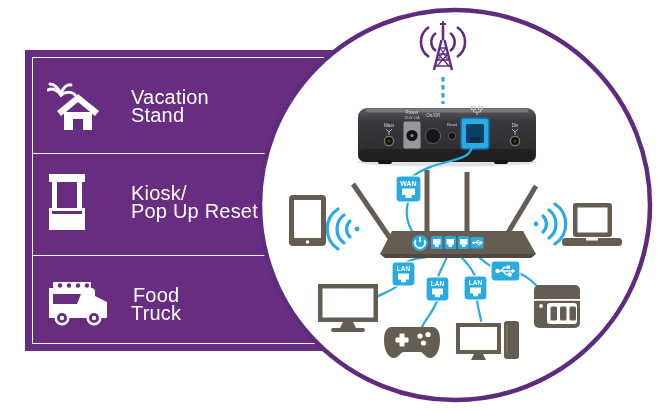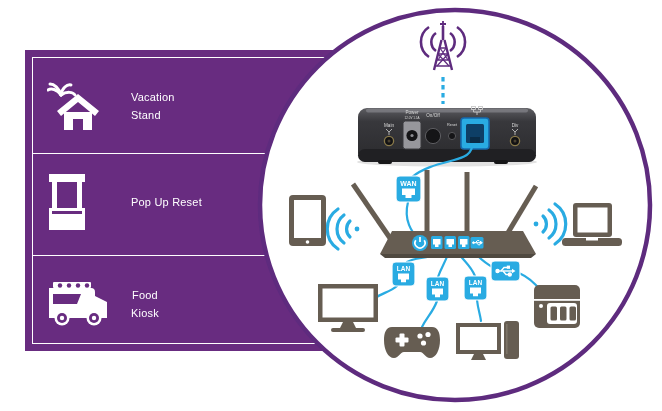--- a/index.html
+++ b/index.html
@@ -17,21 +17,21 @@
     position:absolute;left:7px;top:7px;bottom:7px;right:-2px;
     border:1px solid #ffffff;border-right:none;
   }
   .uc-row{position:absolute;left:0;right:0;}
   .uc-row.r1{top:0;height:95px;}
   .uc-row.r2{top:95px;height:96px;border-top:1.5px solid #fff;}
   .uc-row.r3{top:197px;height:96px;border-top:1.5px solid #fff;text-align:center;}
   .uc-icon{position:absolute;left:14px;top:50%;transform:translateY(-50%);}
   .uc-label{
     position:absolute;left:98px;top:50%;transform:translateY(-50%);
-    color:#fff;font-size:11px;line-height:18px;letter-spacing:.2px;font-weight:400;
+    color:#fff;font-size:20px;line-height:18px;letter-spacing:.2px;font-weight:400;
   }
   
   svg.diagram{position:absolute;left:0;top:0;}
   .wanlan-text{font-family:"Liberation Sans",sans-serif;font-weight:bold;fill:#fff;}
   .modem-label{font-family:"Liberation Sans",sans-serif;fill:#d8d8d8;}
 </style>
 </head>
 <body>
 
 <div class="stage">
@@ -63,20 +63,21 @@
         <svg class="uc-icon" width="40" height="56" viewBox="0 0 40 56">
           <g fill="#fff">
             <rect x="2" y="0" width="36" height="8"></rect>
             <rect x="5" y="8" width="5" height="28"></rect>
             <rect x="30" y="8" width="5" height="28"></rect>
             <rect x="2" y="34" width="36" height="22"></rect>
             <rect x="5" y="37" width="30" height="3" fill="#682c80"></rect>
           </g>
         </svg>
         <div class="uc-label">
+          <div>Kiosk/</div>
           <div>Pop Up Reset</div>
         </div>
       </div>
 
       <div class="uc-row r3">
         <svg class="uc-icon" width="64" height="44" viewBox="0 0 64 44">
           <g fill="#fff">
             <path d="M2,6 H44 A4,4 0 0 1 48,10 V14 L60,20 V36 H2 Z"></path>
             <rect x="6" y="0" width="38" height="6" rx="1"></rect>
             <g fill="#682c80">
@@ -91,21 +92,21 @@
             <g fill="#682c80">
               <circle cx="15" cy="36" r="5"></circle>
                 <circle cx="47" cy="36" r="5"></circle>
             </g>
             <circle cx="15" cy="36" r="2.2"></circle>
             <circle cx="47" cy="36" r="2.2"></circle>
           </g>
         </svg>
         <div class="uc-label">
           <div>Food</div>
-          <div>Kiosk</div>
+          <div>Truck</div>
         </div>
       </div>
 
     </div>
   </div>
 
   <svg class="diagram" width="662" height="411" viewBox="0 0 662 411">
 
     <circle cx="455" cy="205" r="195" fill="#ffffff" stroke="#5e2b7e" stroke-width="4.5"></circle>
 

